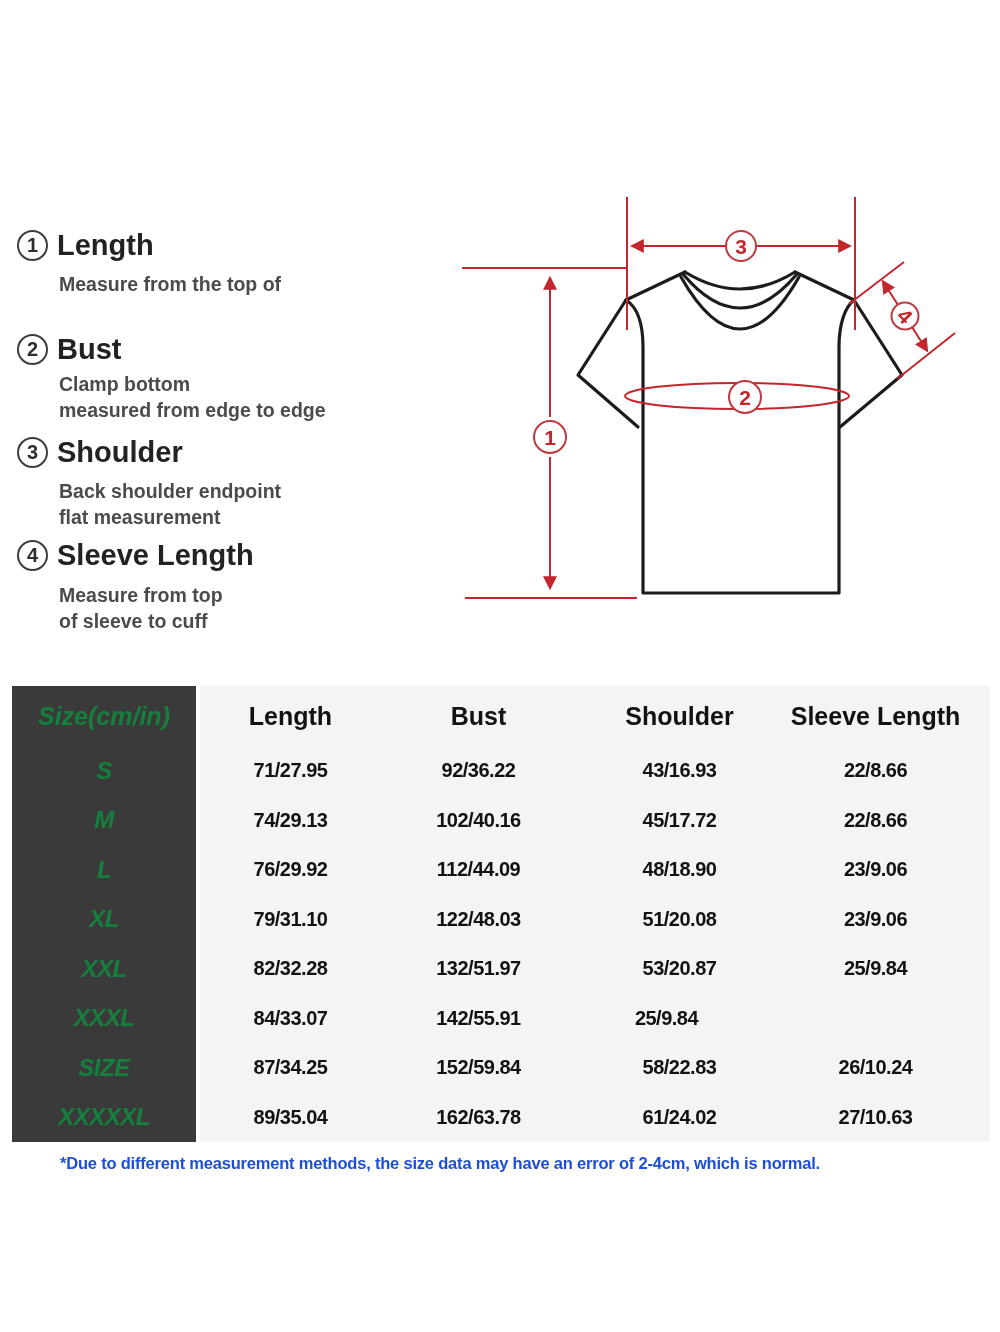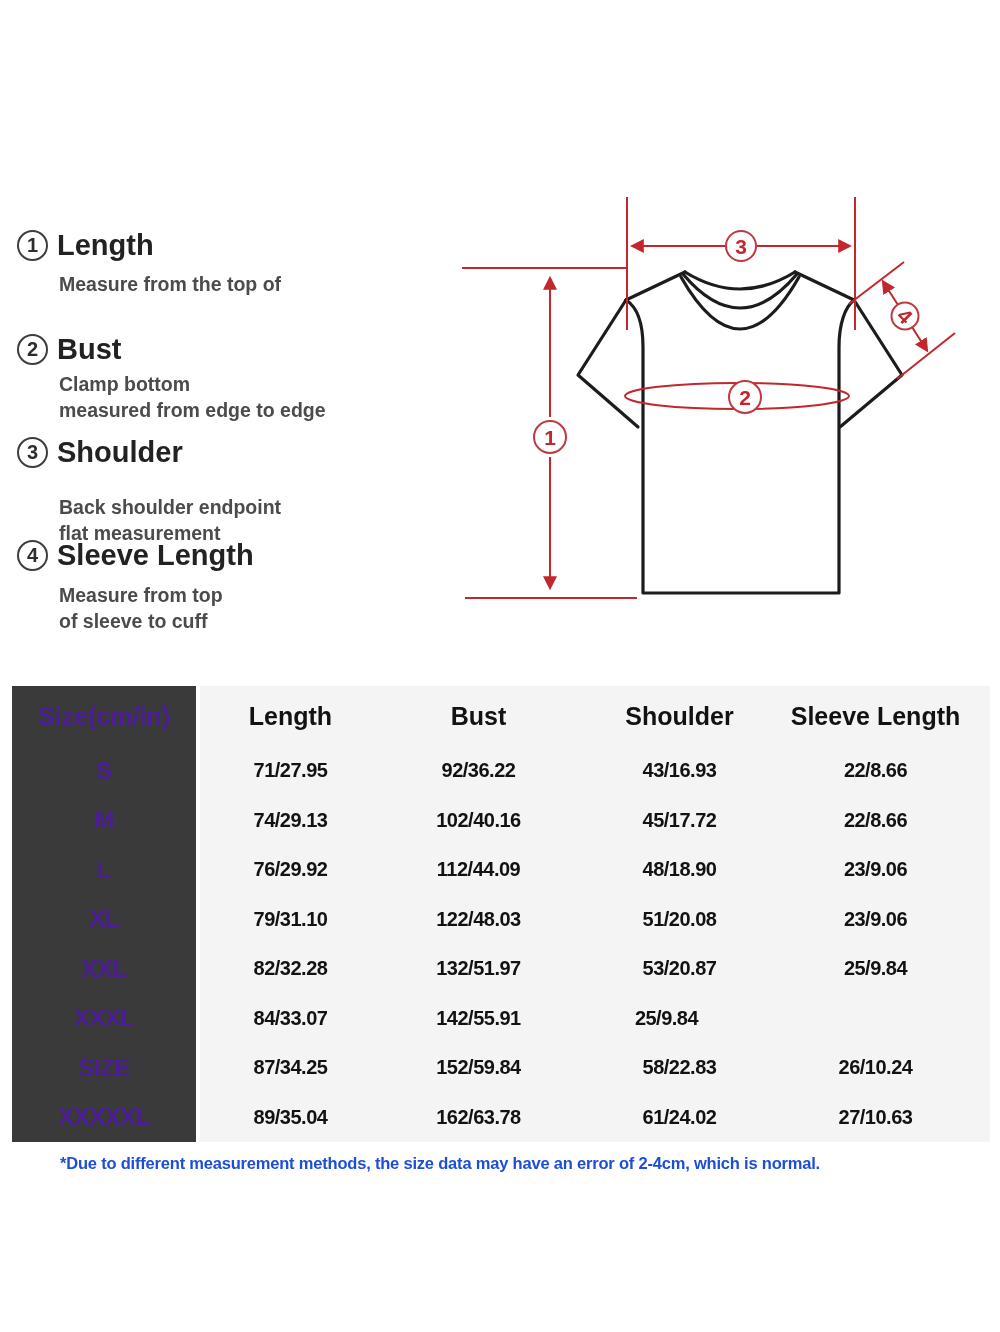--- a/index.html
+++ b/index.html
@@ -30,21 +30,21 @@
 
   
   .size-table{position:absolute;left:12px;top:686px;width:978px;height:456px;}
   .dark-col{position:absolute;left:0;top:0;width:184px;height:100%;background:#3a3a3a;}
   .light-bg{position:absolute;left:188px;right:0;top:0;height:100%;background:#f4f4f4;}
   .trow{position:relative;display:grid;grid-template-columns:184px 189px 187px 215px 203px;
         align-items:center;height:49.5px;}
   .trow.thead{height:60px;}
   .cell{text-align:center;font-weight:bold;font-size:20px;color:#121212;letter-spacing:-0.5px;}
   .thead .cell{font-size:25px;letter-spacing:0;}
-  .cell.c0{color:#4c1d95;font-size:24px;}
+  .cell.c0{color:#15803d;font-size:24px;font-style:italic;}
   .thead .cell.c0{font-size:25px;}
   .cell.c4{padding-right:26px;}
 
   
   .footnote{position:absolute;left:60px;top:1154px;font-size:16.5px;font-weight:bold;
             color:#1d4ed8;letter-spacing:-0.2px;}
 </style>
 </head>
 <body>
 
@@ -66,21 +66,21 @@
     <div class="legend-title" style="top:332px">Bust</div>
     <div class="legend-desc" style="top:371px">
       <div>Clamp bottom</div>
       <div>measured from edge to edge</div>
     </div>
 
     <div class="num-badge" style="top:437px">
       <span>3</span>
       </div>
     <div class="legend-title" style="top:435px">Shoulder</div>
-    <div class="legend-desc" style="top:494px">
+    <div class="legend-desc" style="top:478px">
       <div>Back shoulder endpoint</div>
       <div>flat measurement</div>
     </div>
 
     <div class="num-badge" style="top:540px">
       <span>4</span>
       </div>
     <div class="legend-title" style="top:538px">Sleeve Length</div>
     <div class="legend-desc" style="top:582px">
       <div>Measure from top</div>

